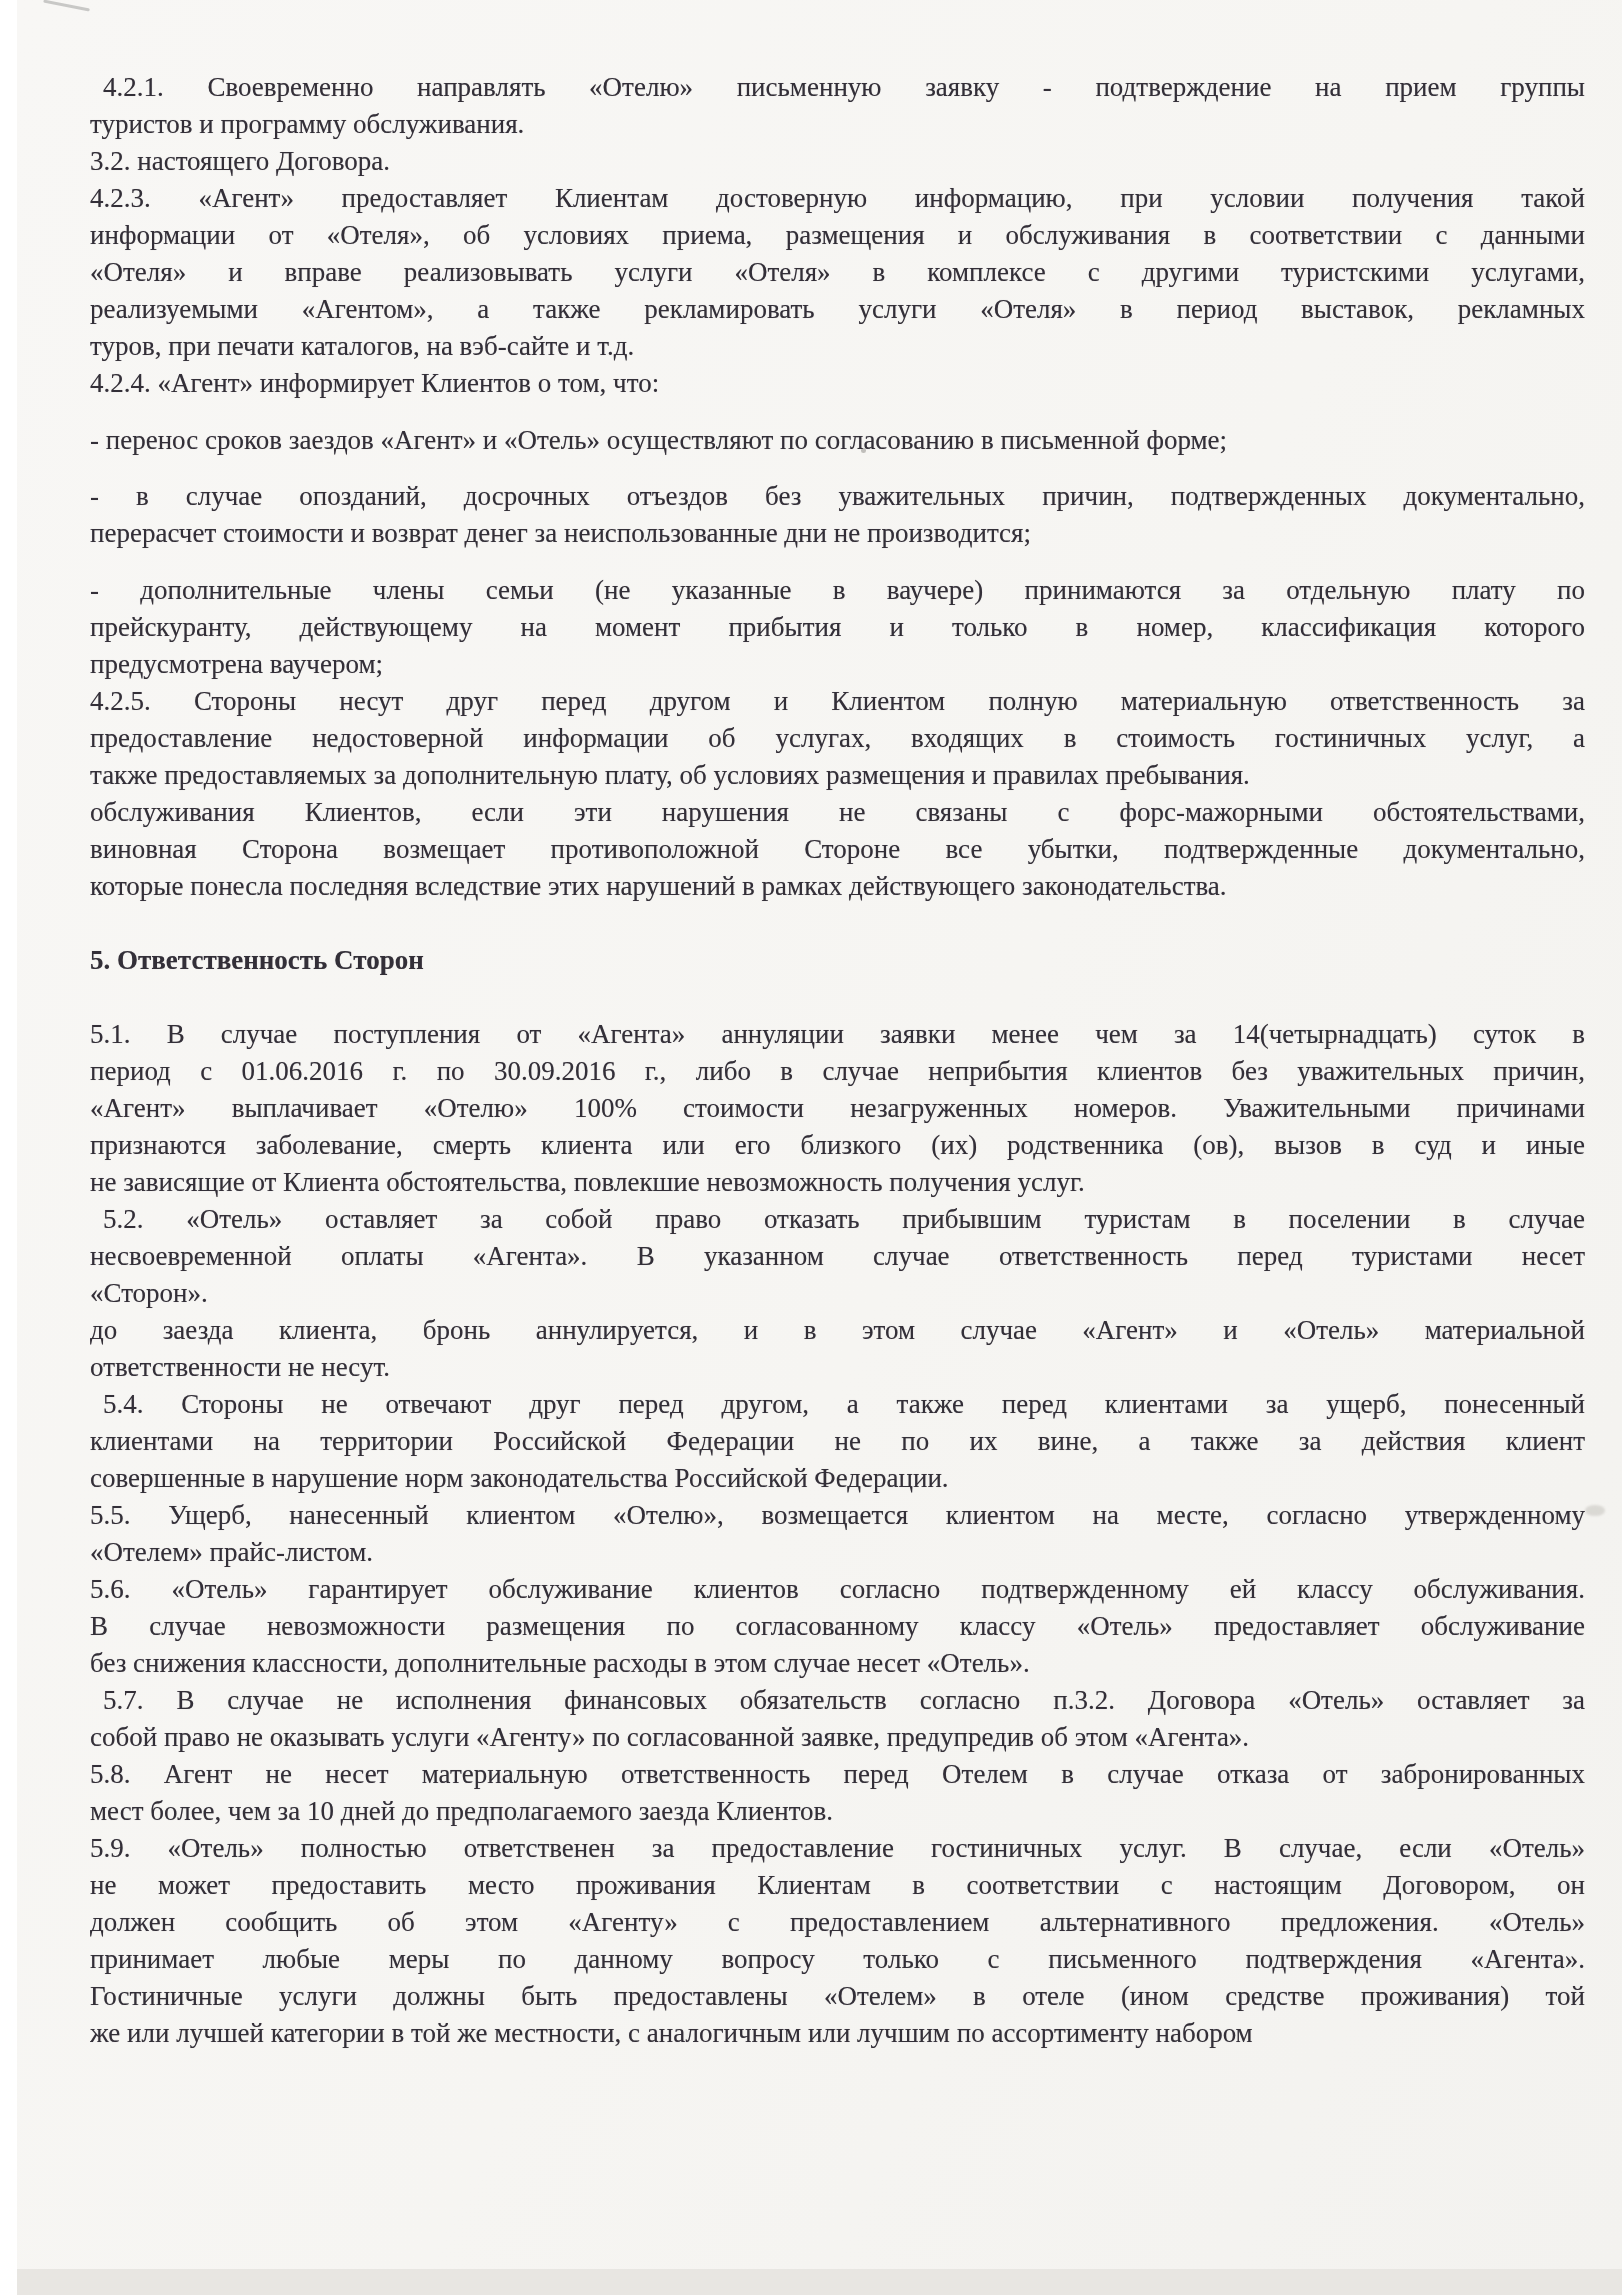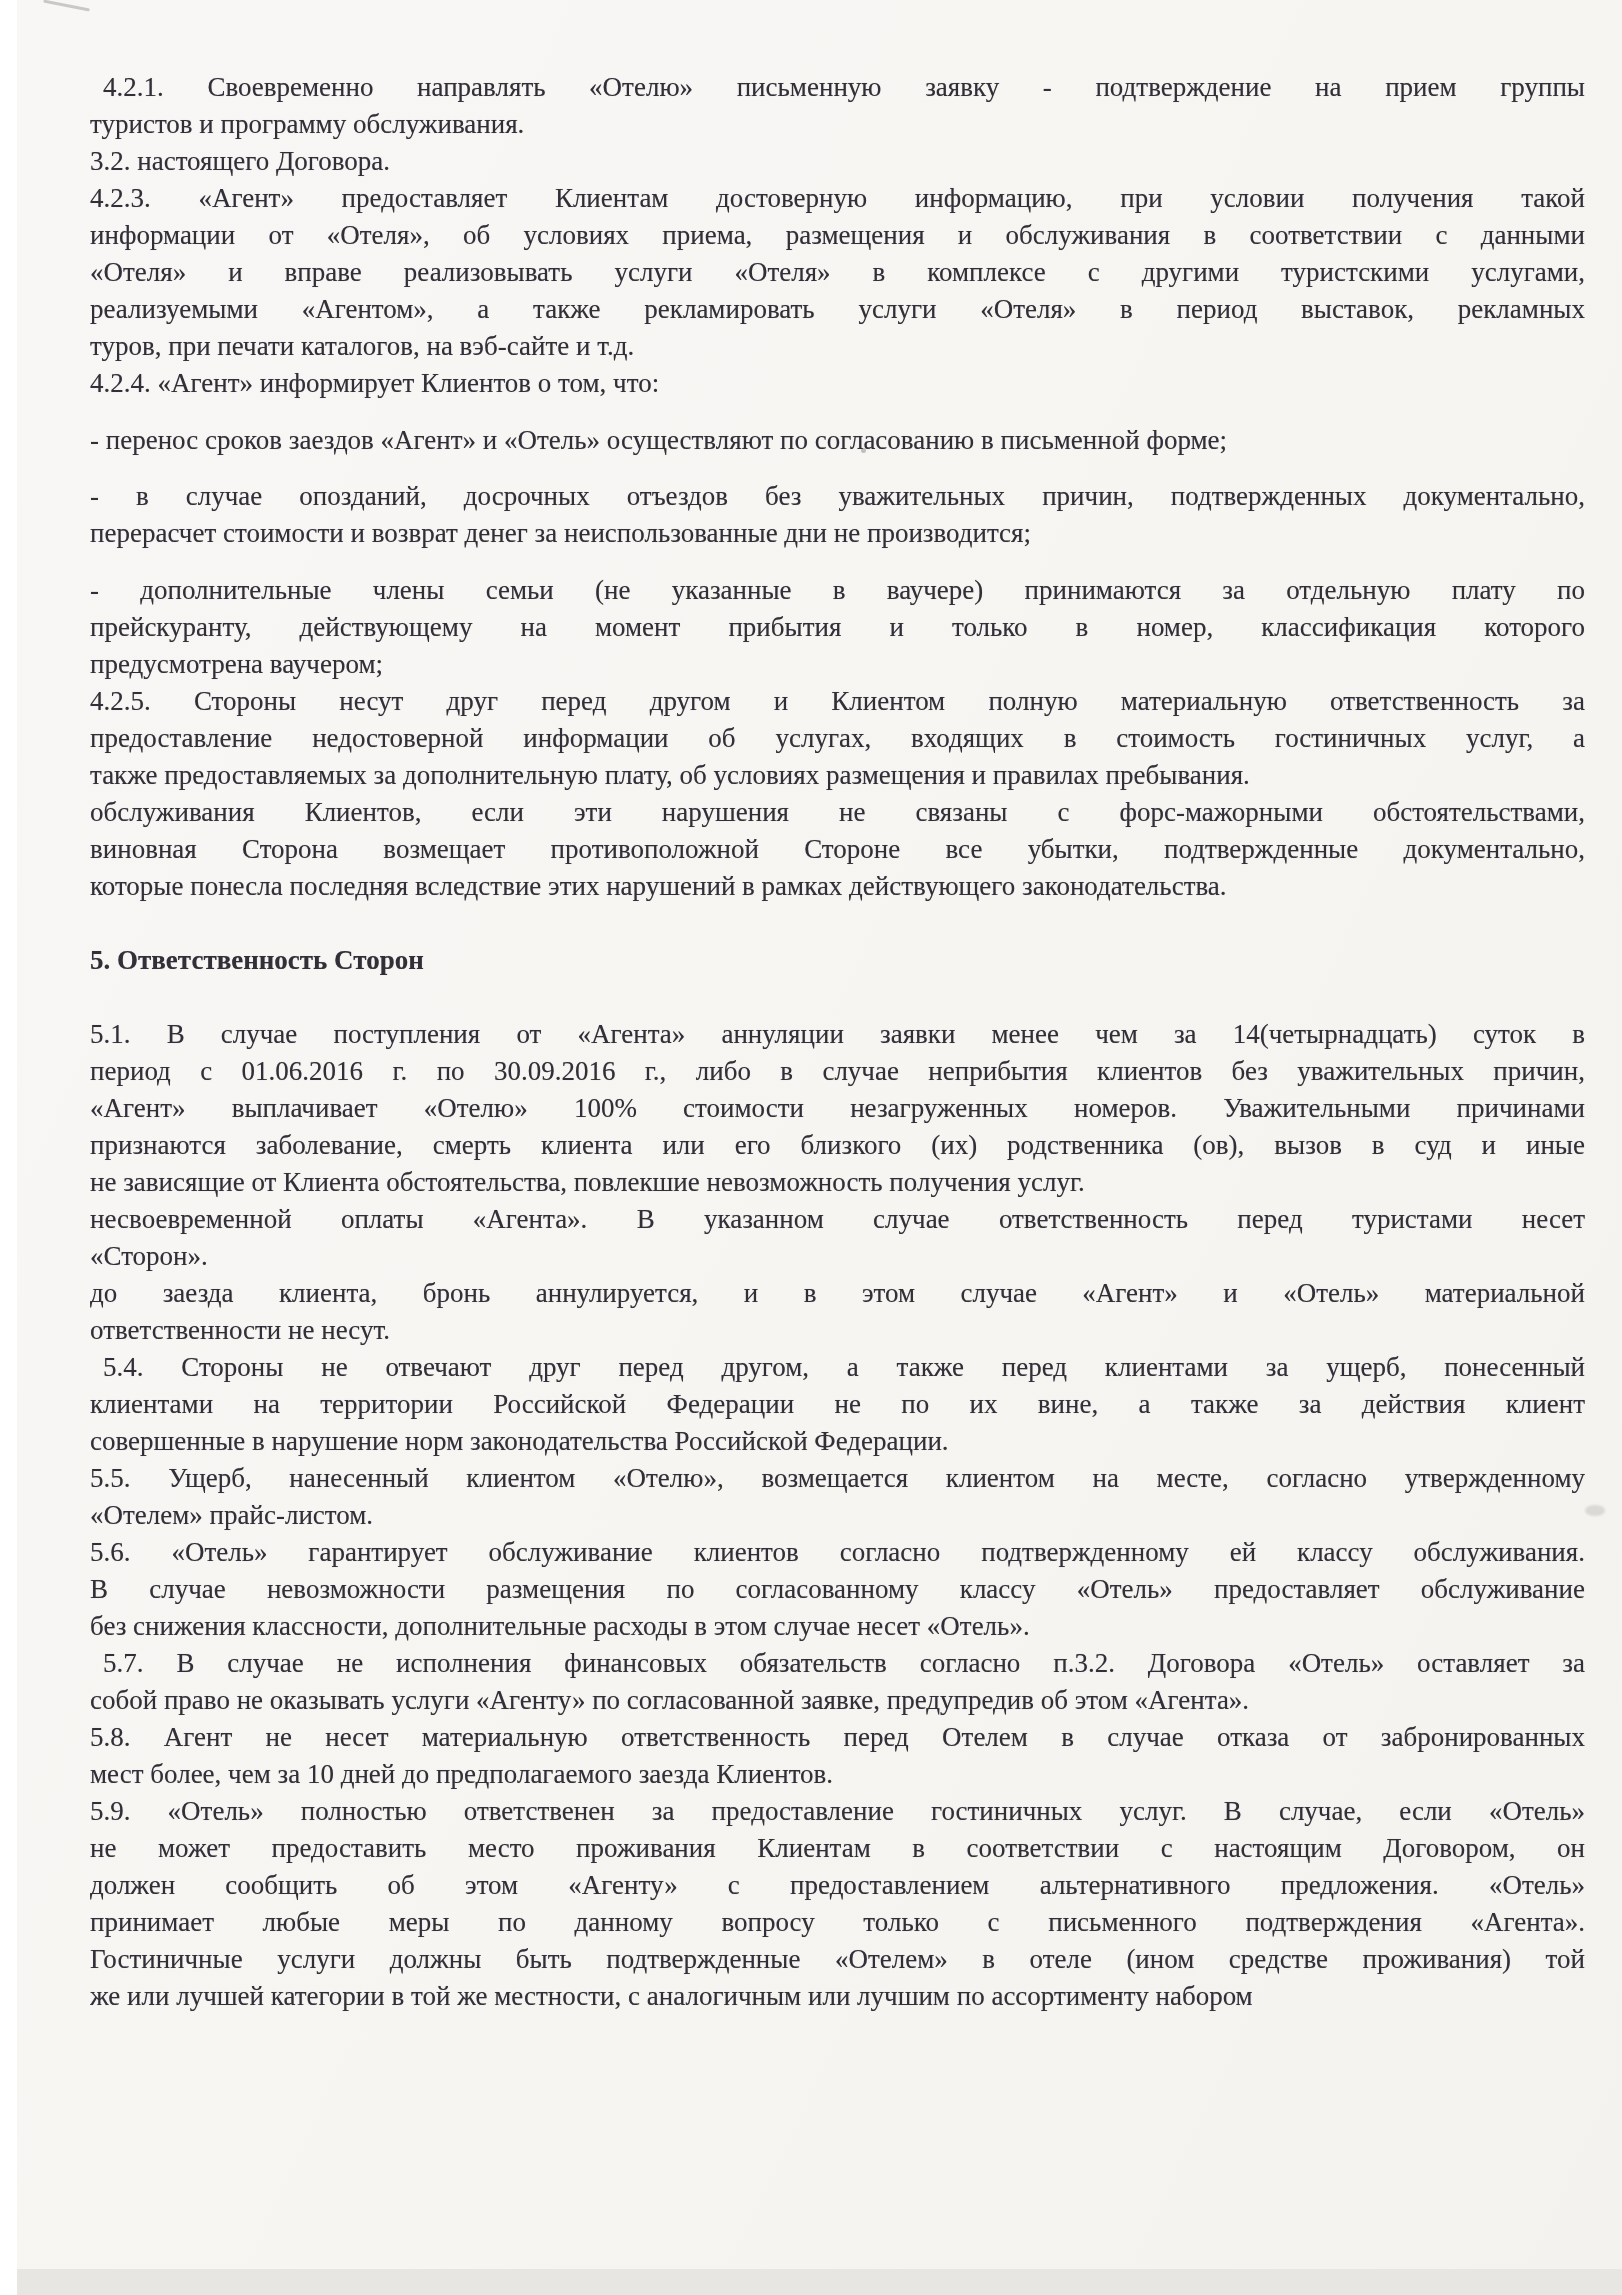--- a/index.html
+++ b/index.html
@@ -93,20 +93,21 @@
           <div class="line last">5. Ответственность Сторон</div>
         </div>
         <div class="para">
           <div class="line">5.1. В случае поступления от «Агента» аннуляции заявки менее чем за 14(четырнадцать) суток в</div>
           <div class="line">период с 01.06.2016 г. по 30.09.2016 г., либо в случае неприбытия клиентов без уважительных причин,</div>
           <div class="line">«Агент» выплачивает «Отелю» 100% стоимости незагруженных номеров. Уважительными причинами</div>
           <div class="line">признаются заболевание, смерть клиента или его близкого (их) родственника (ов), вызов в суд и иные</div>
           <div class="line last">не зависящие от Клиента обстоятельства, повлекшие невозможность получения услуг.</div>
         </div>
         <div class="para">
+          <div class="line indent">5.2. «Отель» оставляет за собой право отказать прибывшим туристам в поселении в случае</div>
           <div class="line">несвоевременной оплаты «Агента». В указанном случае ответственность перед туристами несет</div>
           <div class="line last">«Сторон».</div>
         </div>
         <div class="para">
           <div class="line">до заезда клиента, бронь аннулируется, и в этом случае «Агент» и «Отель» материальной</div>
           <div class="line last">ответственности не несут.</div>
         </div>
         <div class="para">
           <div class="line indent">5.4. Стороны не отвечают друг перед другом, а также перед клиентами за ущерб, понесенный</div>
           <div class="line">клиентами на территории Российской Федерации не по их вине, а также за действия клиент</div>
@@ -127,20 +128,20 @@
         </div>
         <div class="para">
           <div class="line">5.8. Агент не несет материальную ответственность перед Отелем в случае отказа от забронированных</div>
           <div class="line last">мест более, чем за 10 дней до предполагаемого заезда Клиентов.</div>
         </div>
         <div class="para">
           <div class="line">5.9. «Отель» полностью ответственен за предоставление гостиничных услуг. В случае, если «Отель»</div>
           <div class="line">не может предоставить место проживания Клиентам в соответствии с настоящим Договором, он</div>
           <div class="line">должен сообщить об этом «Агенту» с предоставлением альтернативного предложения. «Отель»</div>
           <div class="line">принимает любые меры по данному вопросу только с письменного подтверждения «Агента».</div>
-          <div class="line">Гостиничные услуги должны быть подтвержденные «Отелем» в отеле (ином средстве проживания) той</div>
+          <div class="line">Гостиничные услуги должны быть предоставлены «Отелем» в отеле (ином средстве проживания) той</div>
           <div class="line last">же или лучшей категории в той же местности, с аналогичным или лучшим по ассортименту набором</div>
         </div>
       </div>
   </div>
   <div class="scan-bottom"></div>
 </div>
 
 
 </body></html>

